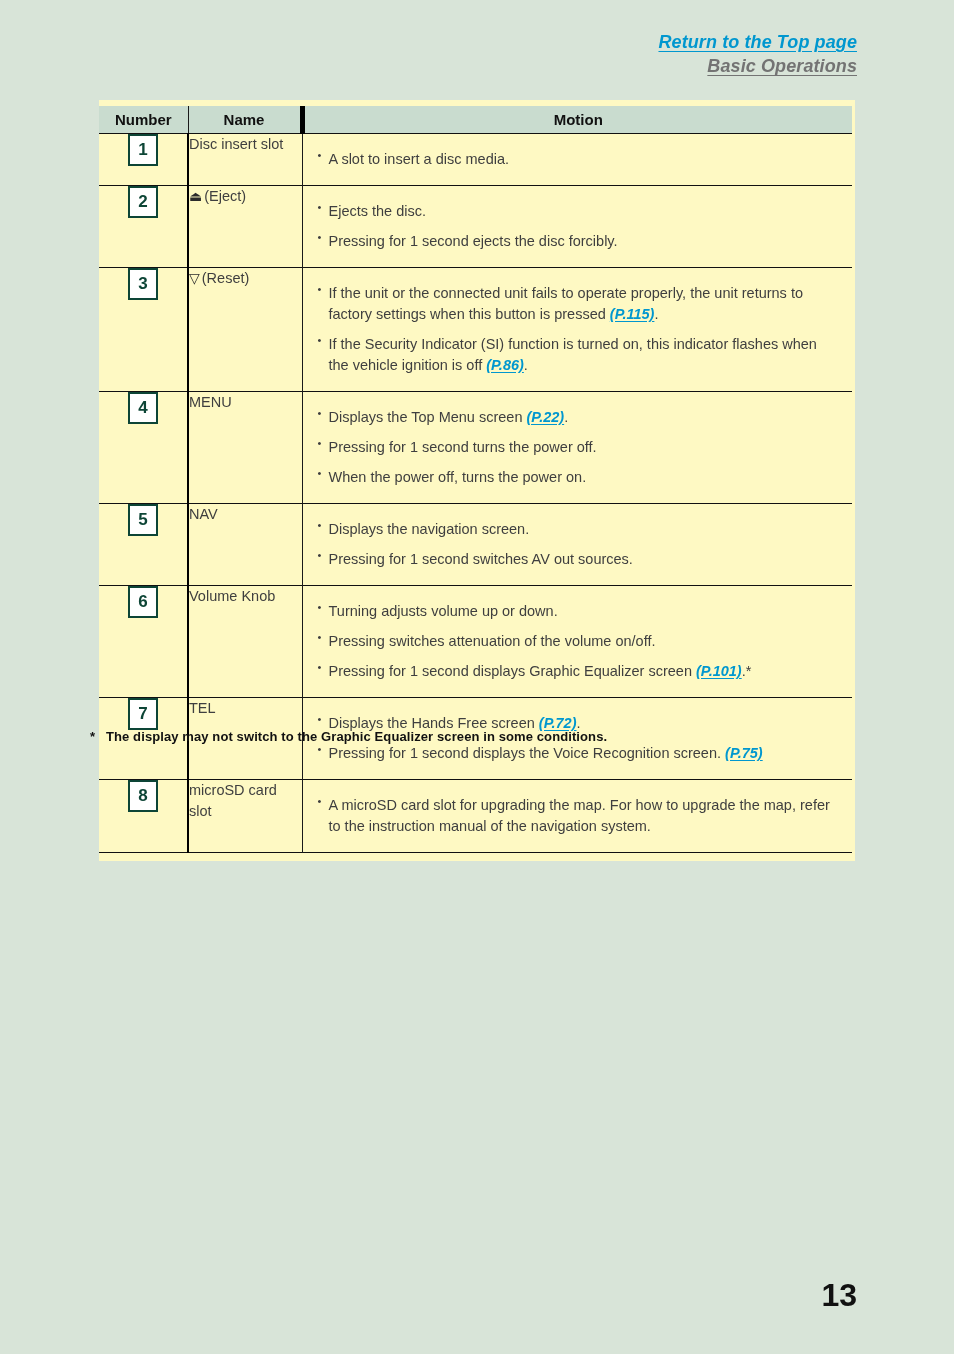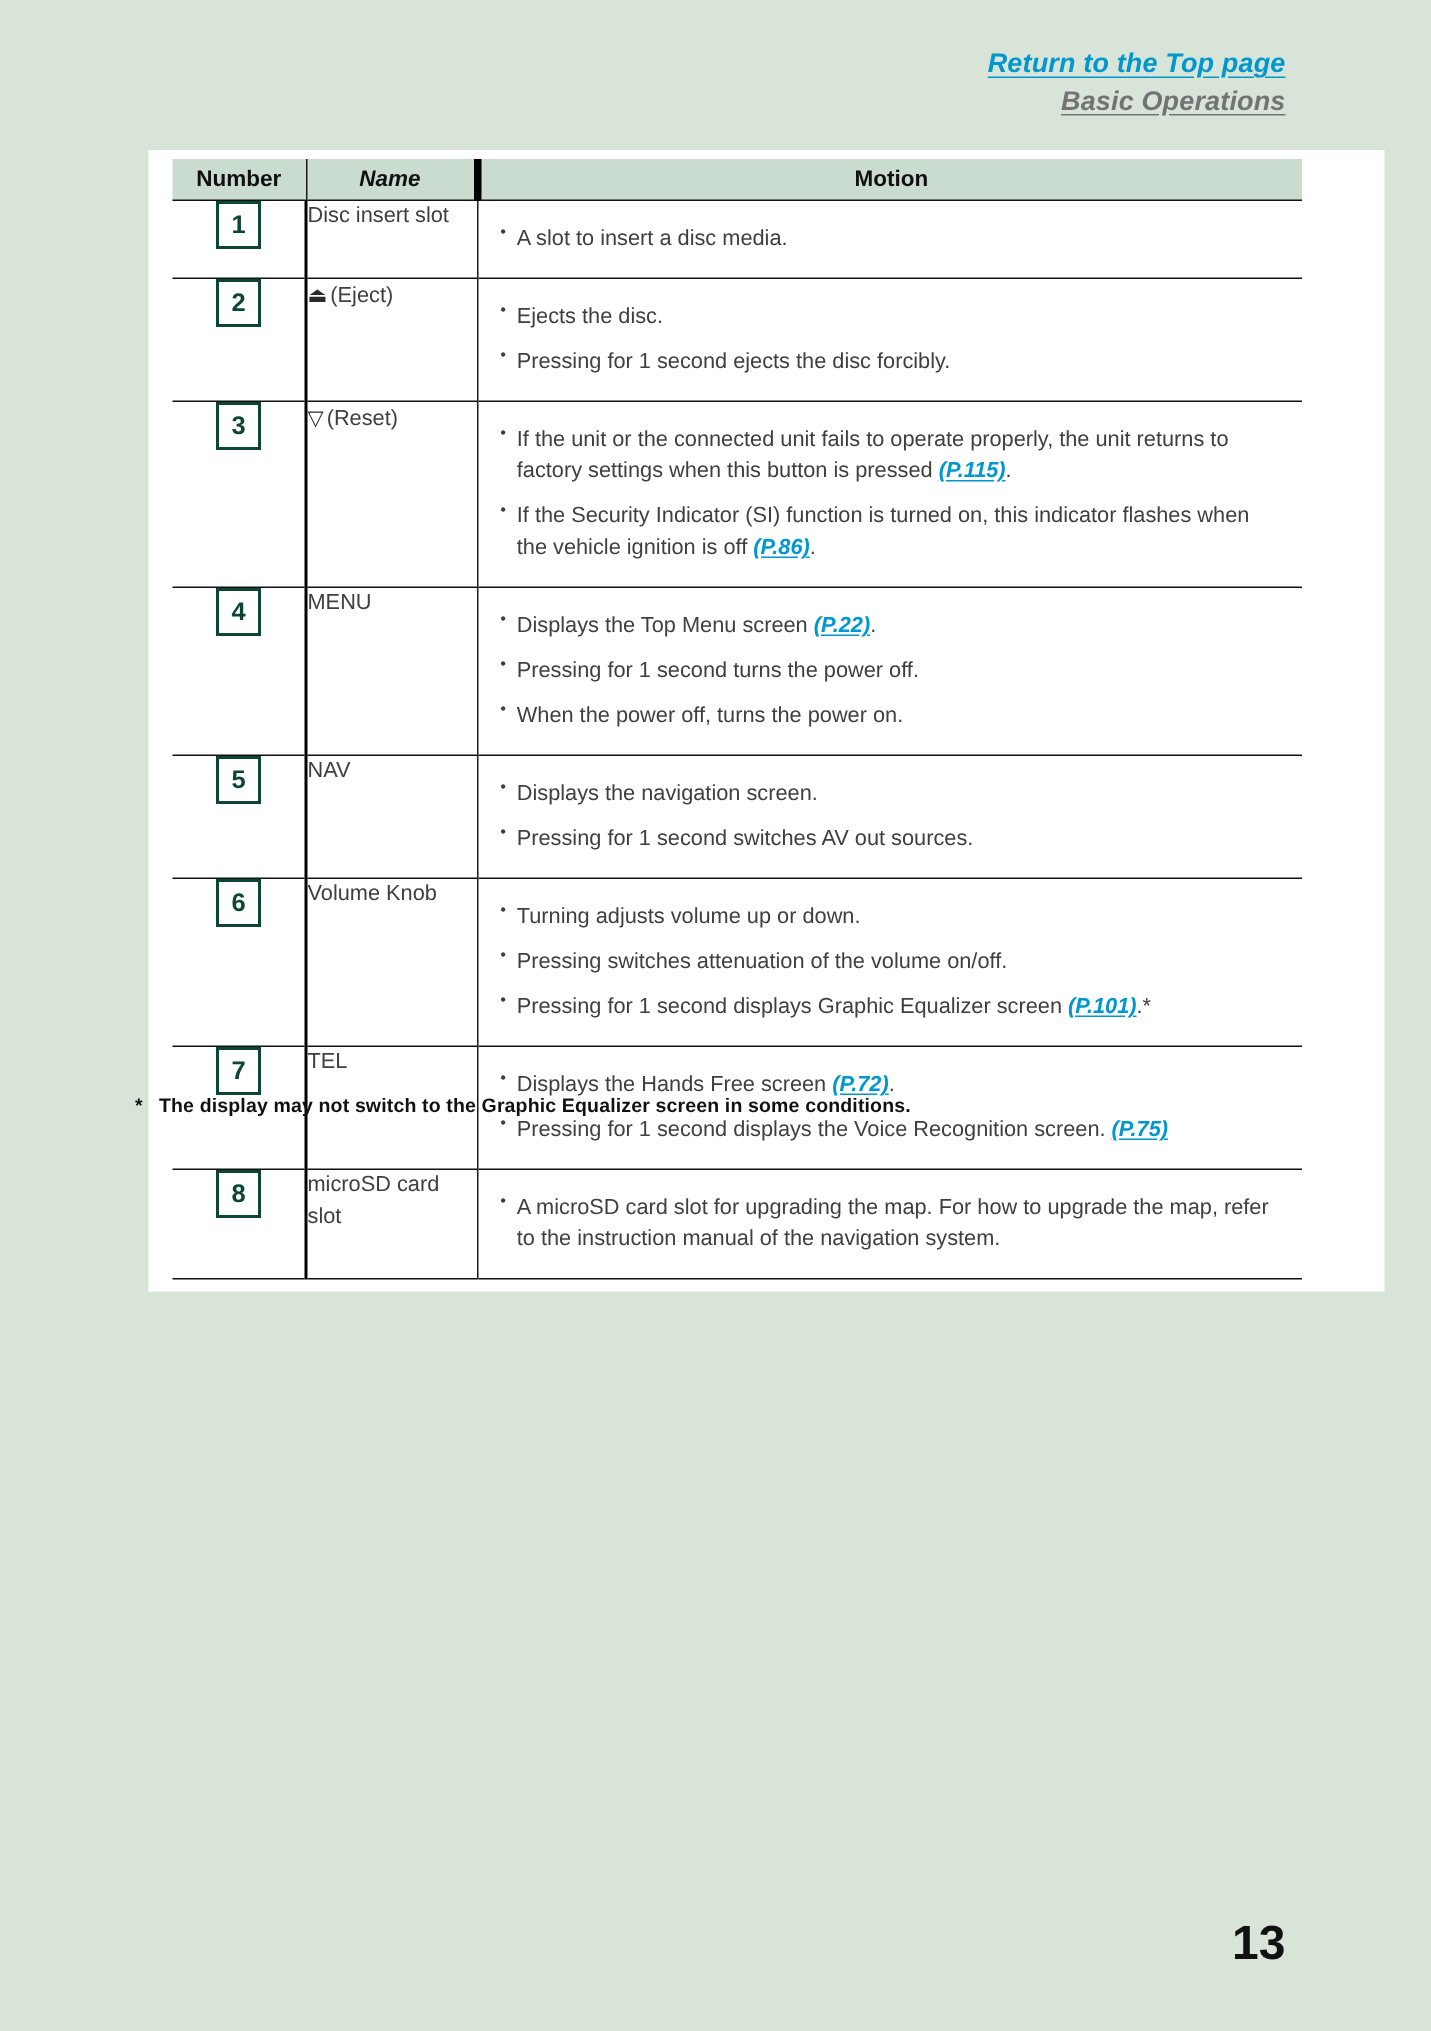--- a/index.html
+++ b/index.html
@@ -38,23 +38,23 @@
   }
   .link-basic {
     color: #737373;
   }
 
   
   .panel {
     position: absolute;
     left: 99px;
     top: 100px;
-    width: 824px;
-    background: #ffffff;
-    padding: 6px 3px 8px 16px;
+    width: 756px;
+    background: #fef9c3;
+    padding: 6px 3px 8px 0;
     box-sizing: border-box;
   }
 
   table.spec {
     border-collapse: collapse;
     width: 753px;
     margin-left: 0;
     table-layout: fixed;
   }
 
@@ -72,21 +72,21 @@
   thead th {
     background: #c9dccf;
     font-size: 15px;
     font-weight: bold;
     color: #111111;
     text-align: center;
     height: 27px;
     line-height: 27px;
     padding: 0;
   }
-  thead th.th-name   { border-left: 1px solid #1a1a1a; font-style: italic; }
+  thead th.th-name   { border-left: 1px solid #1a1a1a; }
   thead th.th-motion { border-left: 5px solid #000000; }
 
   
   tbody tr { border-top: 1.6px solid #111111; }
   tbody tr:first-child { border-top: 1.6px solid #111111; }
   tbody tr:last-child  { border-bottom: 1.6px solid #111111; }
 
   td.cell-num {
     text-align: center;
     padding-top: 9px;

